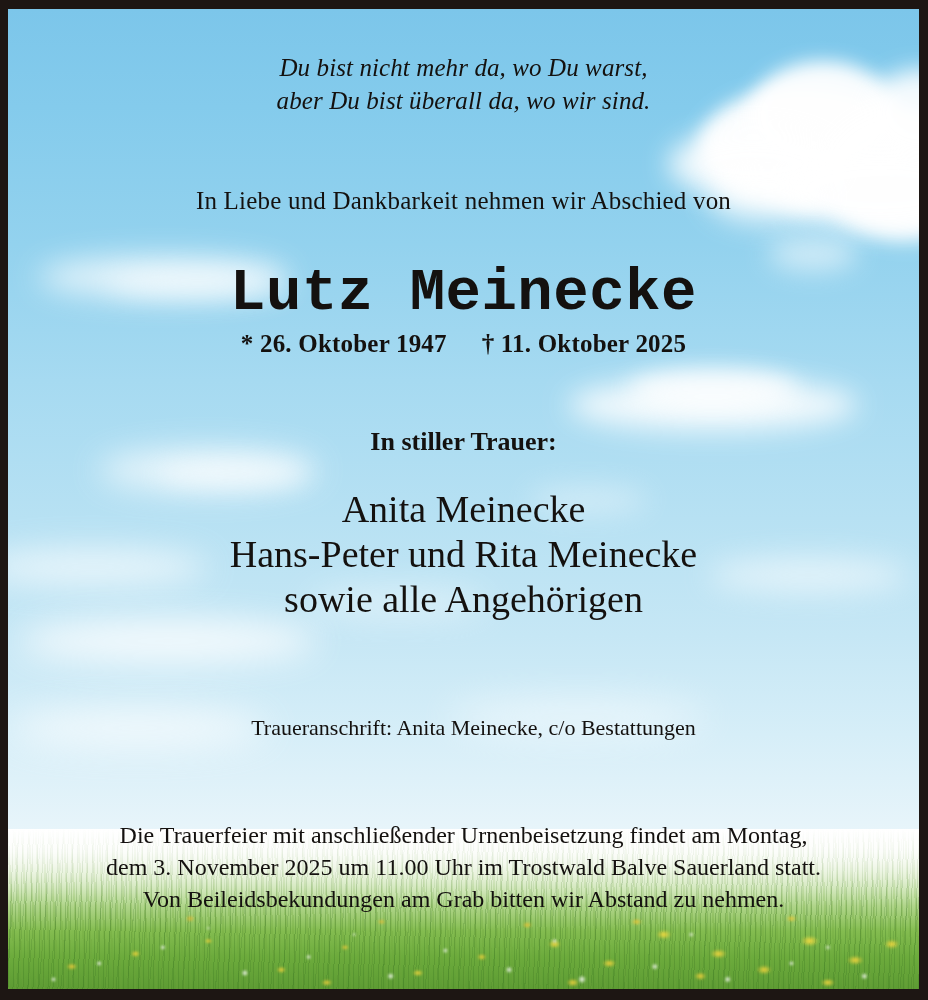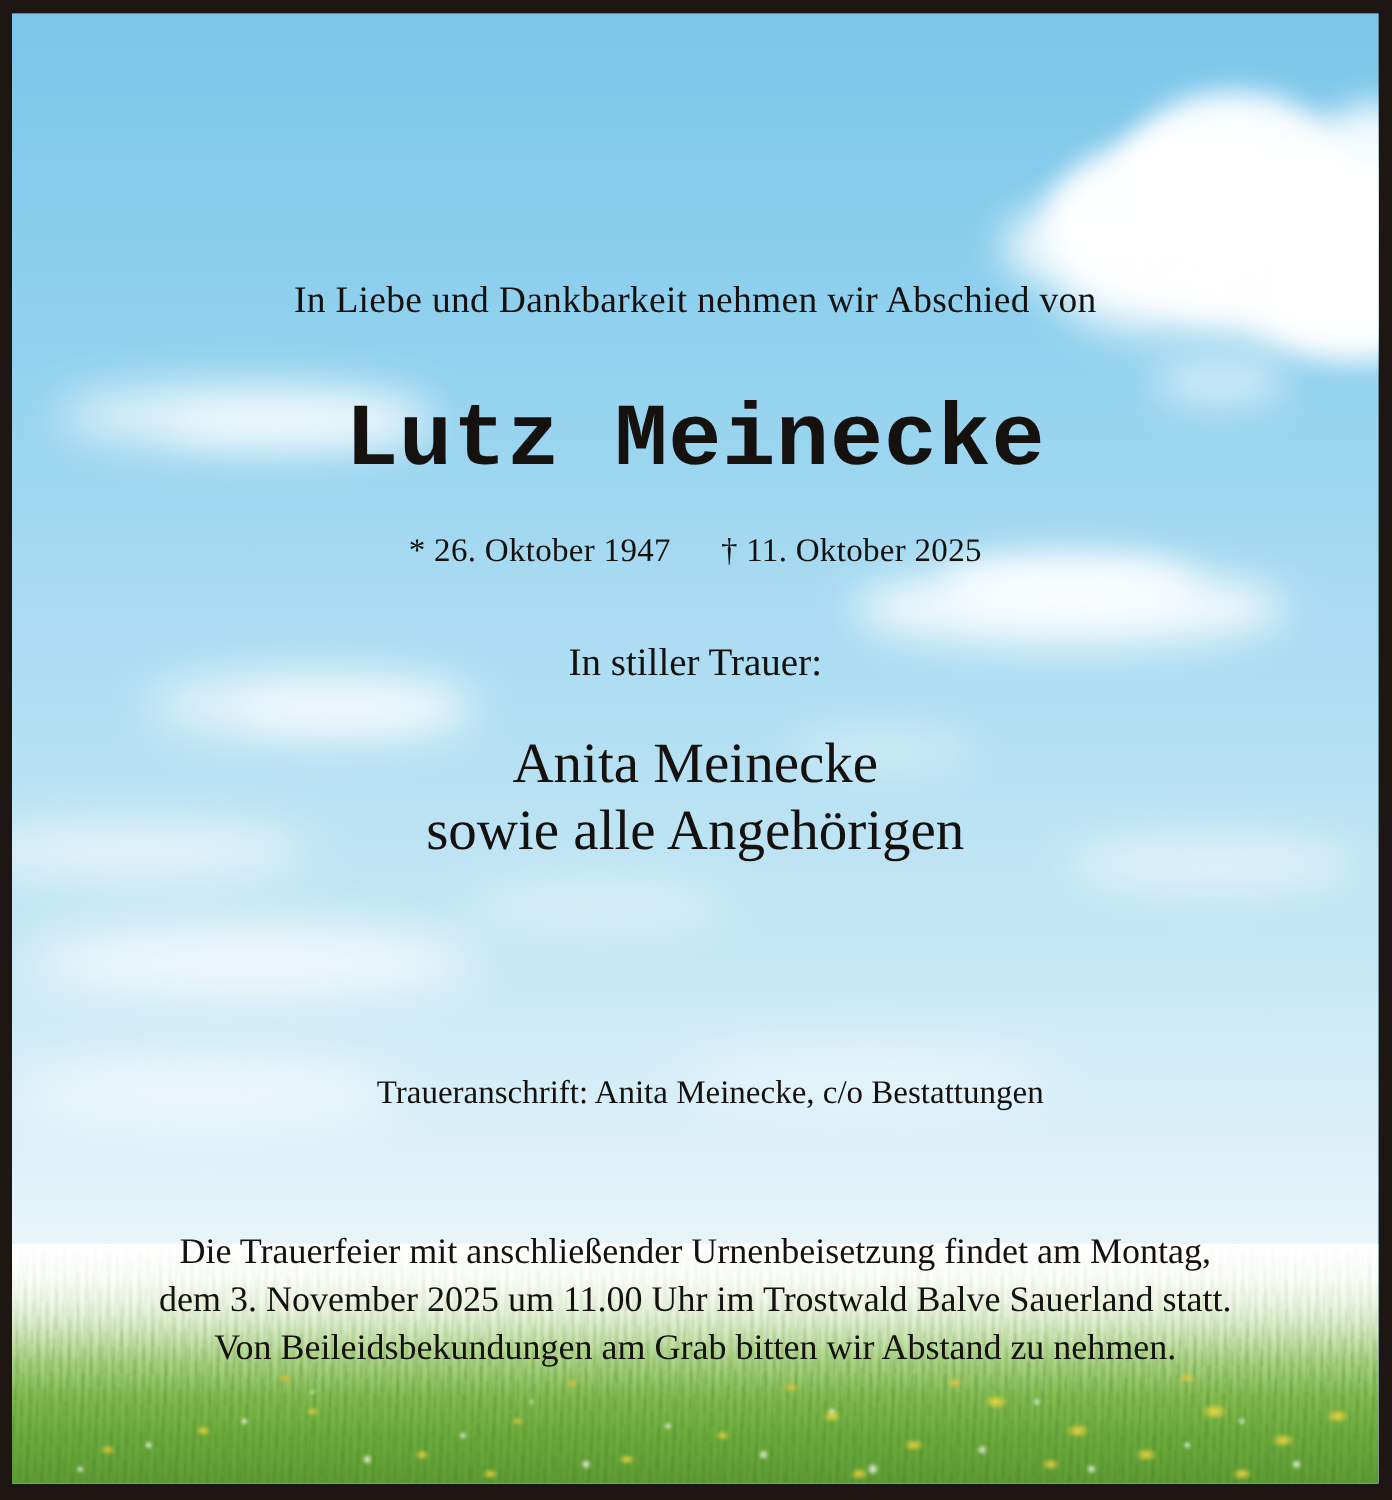--- a/index.html
+++ b/index.html
@@ -225,34 +225,36 @@
     right: 0;
     font-size: 59px;
     font-weight: bold;
     letter-spacing: .5px;
     line-height: 64px;
     font-family: Liberation Mono, monospace;
   }
 
   .dates {
     position: absolute;
-    top: 345px;
-    left: 0;
-    right: 0;
-    font-size: 22px;
+    top: 321px;
+    left: 0;
+    right: 0;
+    font-size: 25px;
     letter-spacing: .2px;
+    font-weight: bold;
   }
   .dates .gap { display: inline-block; width: 22px; }
 
   .mourning-label {
     position: absolute;
     top: 418px;
     left: 0;
     right: 0;
     font-size: 26px;
+    font-weight: bold;
   }
 
   .survivors {
     position: absolute;
     top: 478px;
     left: 0;
     right: 0;
     font-size: 38px;
     line-height: 45px;
   }
@@ -316,35 +318,40 @@
 
   <div class="meadow">
     <div class="meadow-base"></div>
     <div class="grass-tex"></div>
     <div class="flowers-yellow"></div>
     <div class="flowers-white"></div>
   </div>
 
   <div class="content">
 
+    <div class="epigraph">
+      <span class="line">Du bist nicht mehr da, wo Du warst,</span>
+      <span class="line">aber Du bist überall da, wo wir sind.</span>
+    </div>
 
     <div class="farewell">In Liebe und Dankbarkeit nehmen wir Abschied von</div>
 
     <div class="deceased-name">Lutz Meinecke</div>
 
     <div class="dates">
       <span>* 26. Oktober 1947</span>
       <span class="gap"></span>
       <span>† 11. Oktober 2025</span>
     </div>
 
     <div class="mourning-label">In stiller Trauer:</div>
 
     <div class="survivors">
       <span class="line">Anita Meinecke</span>
+      <span class="line">Hans-Peter und Rita Meinecke</span>
       <span class="line">sowie alle Angehörigen</span>
     </div>
 
     <div class="address">
       <span class="line">Traueranschrift: Anita Meinecke, c/o Bestattungen</span>
     </div>
 
     <div class="service">
       <span class="line">Die Trauerfeier mit anschließender Urnenbeisetzung findet am Montag,</span>
       <span class="line">dem 3. November 2025 um 11.00 Uhr im Trostwald Balve Sauerland statt.</span>

